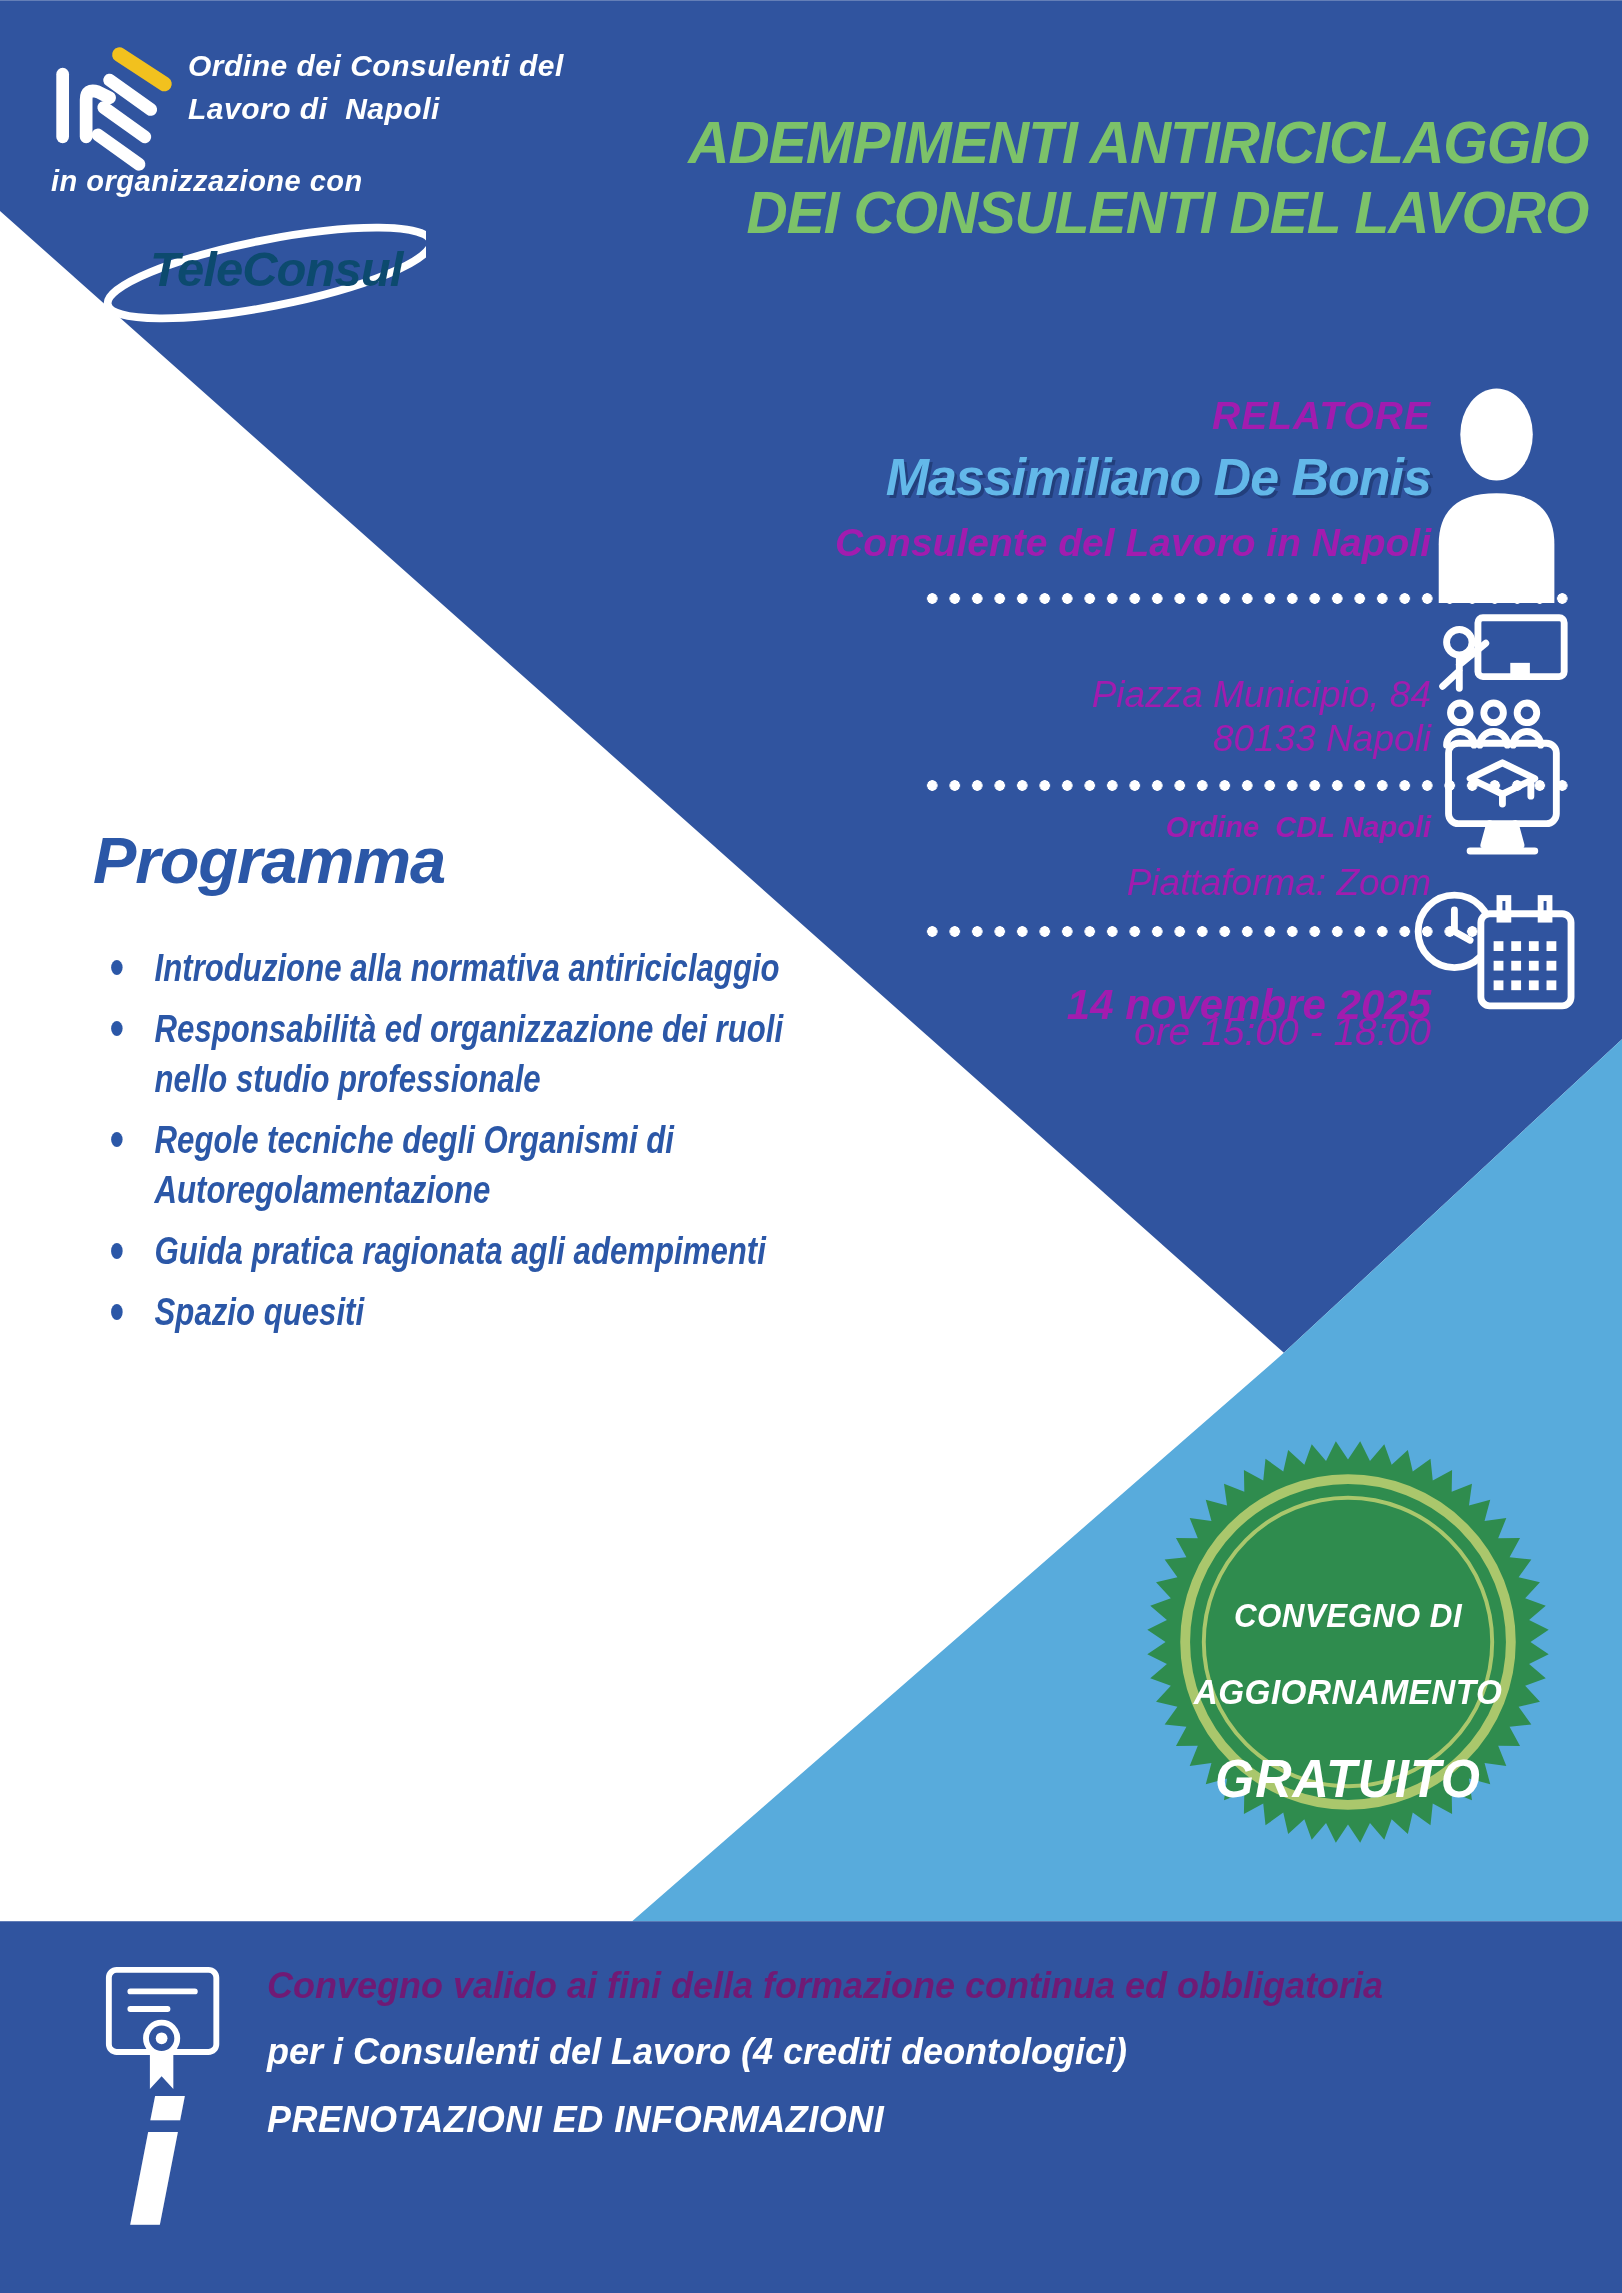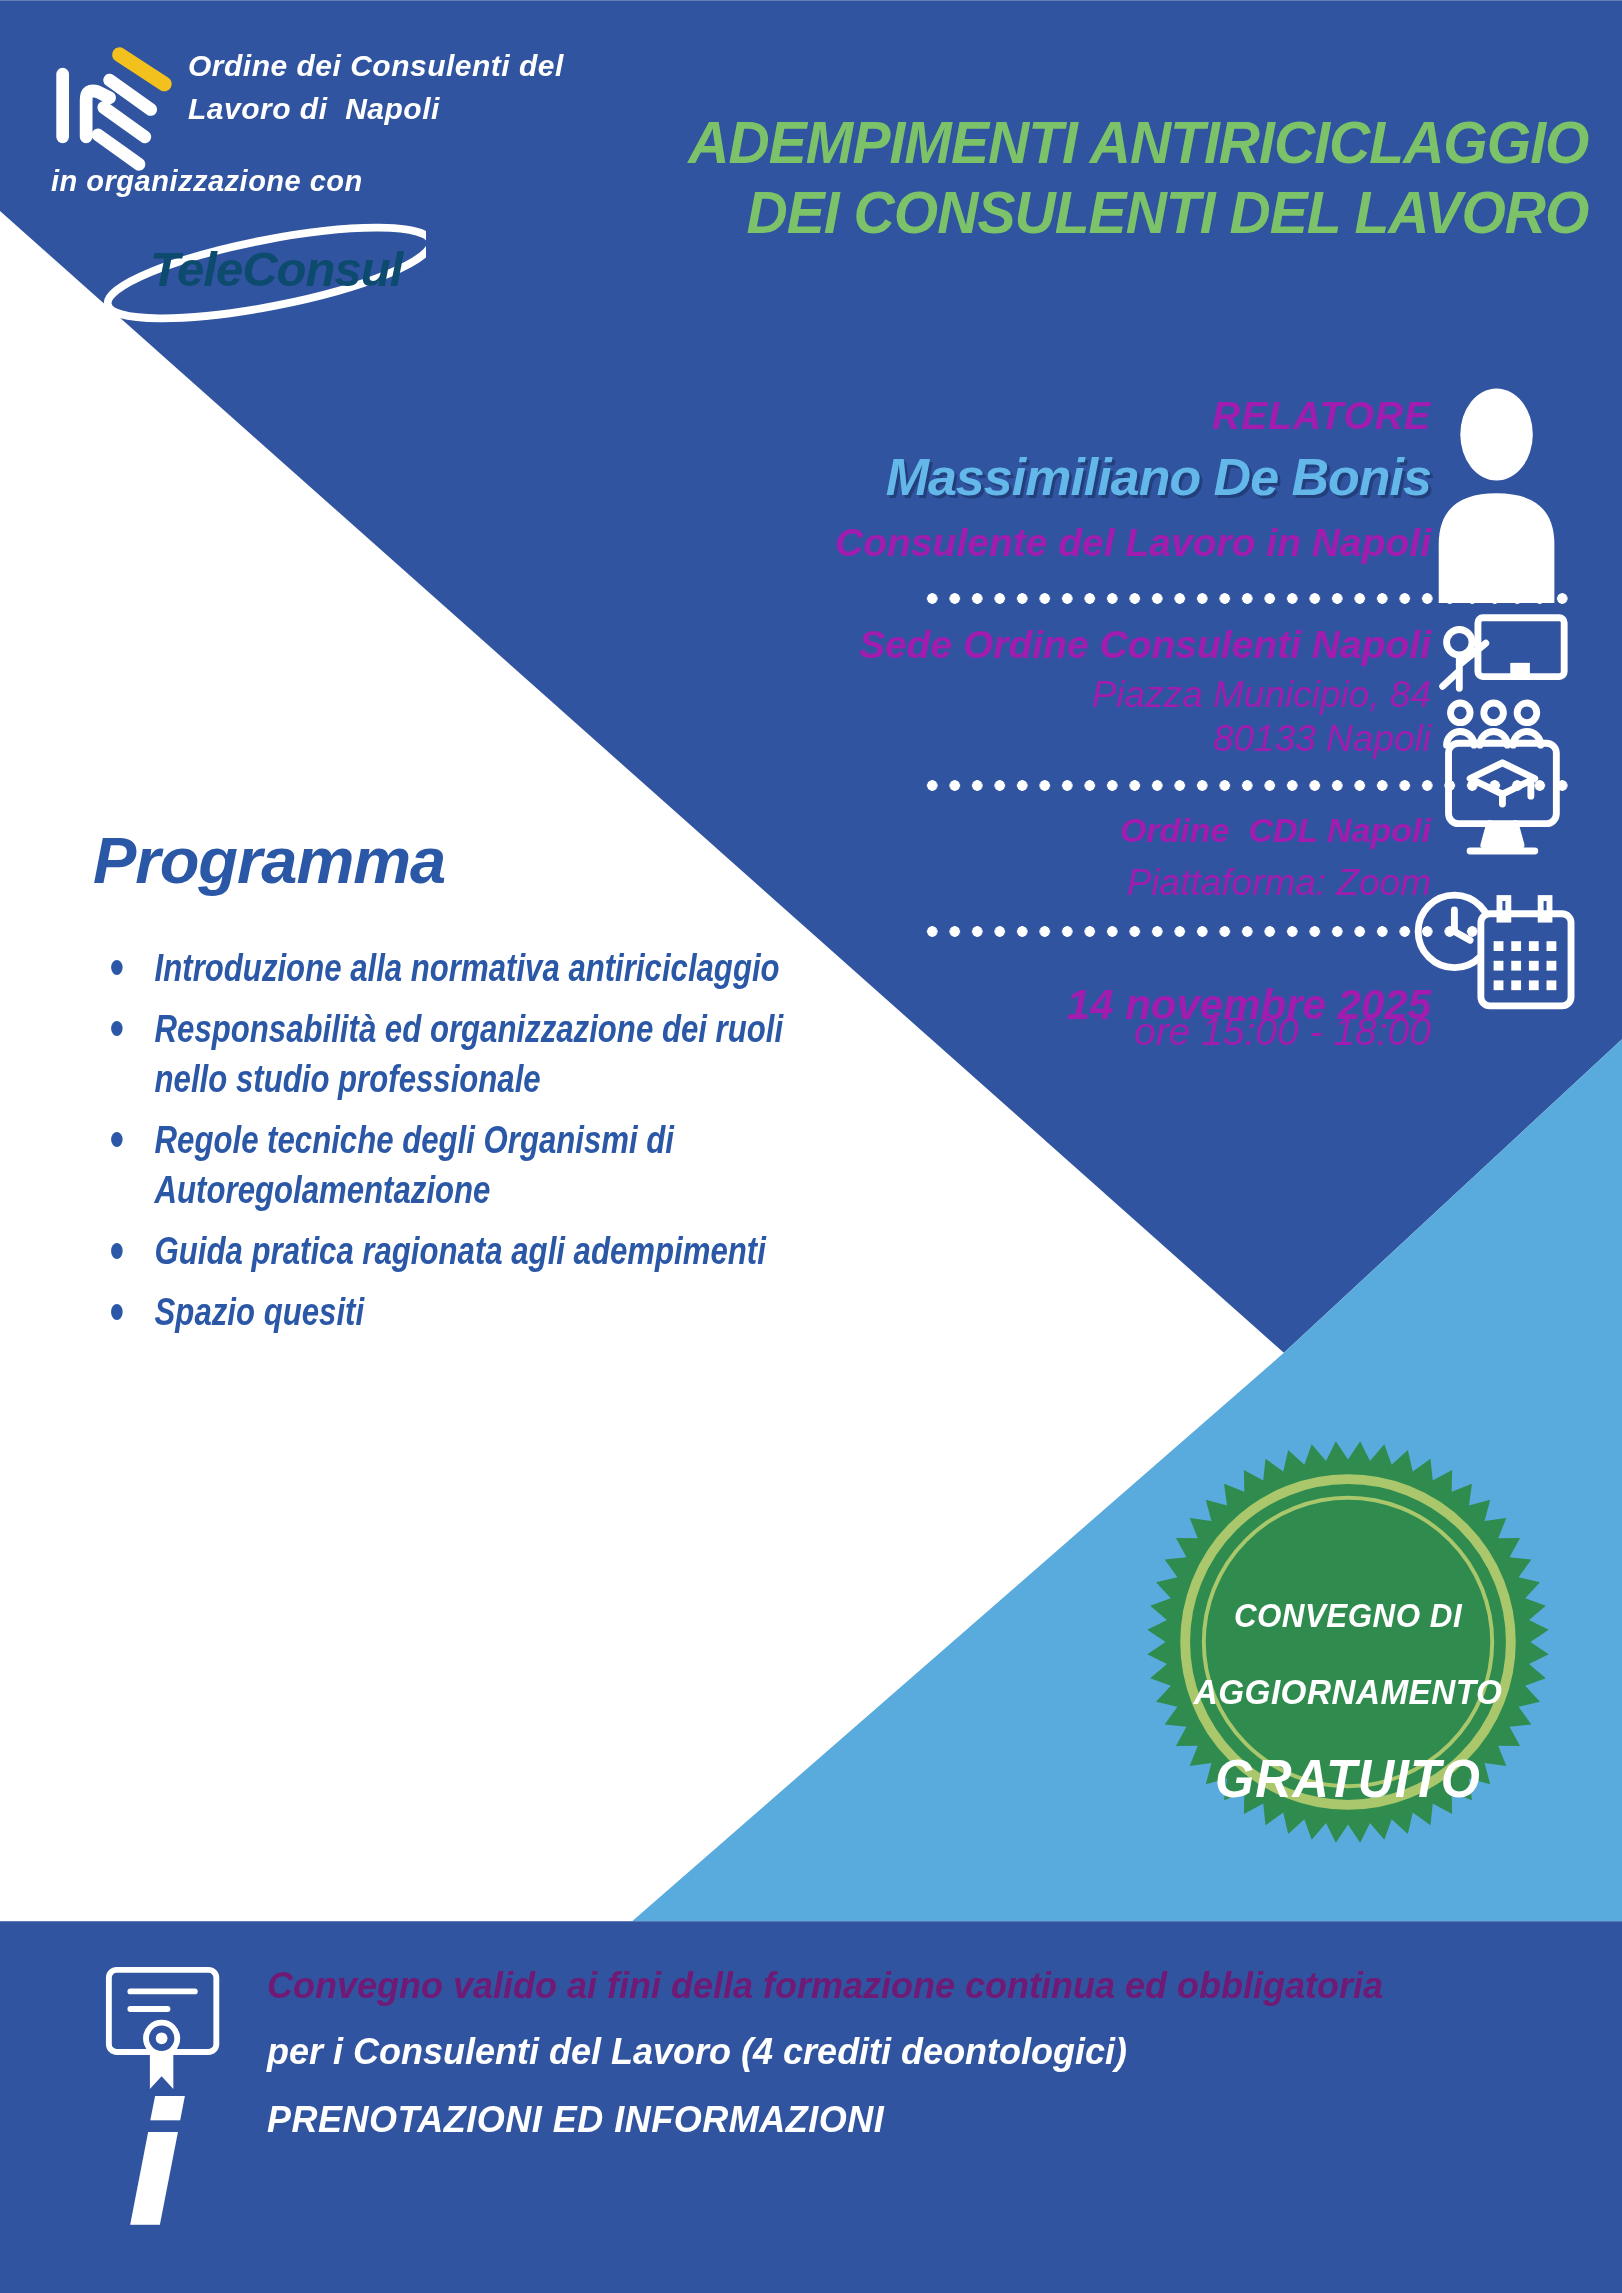--- a/index.html
+++ b/index.html
@@ -31,21 +31,21 @@
   .rcol{right:191px;color:#a21caf;text-align:right;white-space:pre;}
   .relatore{top:394px;font-size:39px;font-weight:bold;letter-spacing:1px;}
   .speaker-name{
     top:447px;font-size:52px;font-weight:bold;color:#63b8e9;
     text-shadow:2.9px 2.9px 0 rgba(24,46,94,.55);letter-spacing:-1px;
   }
   .speaker-role{top:521px;font-size:39px;font-weight:bold;}
   .venue-name{top:623px;font-size:39px;font-weight:bold;}
   .venue-addr{top:674px;font-size:37px;}
   .venue-city{top:718px;font-size:37px;}
-  .online-name{top:811px;font-size:34px;font-weight:bold;}
+  .online-name{top:811px;font-size:29px;font-weight:bold;}
   .online-platform{top:862px;font-size:37px;}
   .event-date{top:957px;font-size:42px;font-weight:bold;margin-top:24px;}
   .event-time{top:1010px;font-size:39px;}
   .dots{
     left:921px;width:647px;height:12.7px;
     background-image:radial-gradient(circle,#ffffff 0 4.9px,transparent 5.4px);
     background-size:22.5px 12.7px;background-repeat:repeat-x;background-position:left center;
   }
   .dots1{top:592px;} .dots2{top:779px;} .dots3{top:925px;}
   
@@ -120,21 +120,20 @@
   </div>
 
   <div class="abs title"><span>ADEMPIMENTI ANTIRICICLAGGIO</span><br><span>DEI CONSULENTI DEL LAVORO</span></div>
 
   <div class="abs rcol relatore">RELATORE</div>
   <div class="abs rcol speaker-name">Massimiliano De Bonis</div>
   <div class="abs rcol speaker-role">Consulente del Lavoro in Napoli</div>
 
   <div class="abs dots dots1"></div>
 
-  <div class="abs rcol venue-name">Sede Ordine Consulenti Napoli</div>
   <div class="abs rcol venue-addr">Piazza Municipio, 84</div>
   <div class="abs rcol venue-city">80133 Napoli</div>
 
   <div class="abs dots dots2"></div>
 
   <div class="abs rcol online-name">Ordine  CDL Napoli</div>
   <div class="abs rcol online-platform">Piattaforma: Zoom</div>
 
   <div class="abs dots dots3"></div>
 

